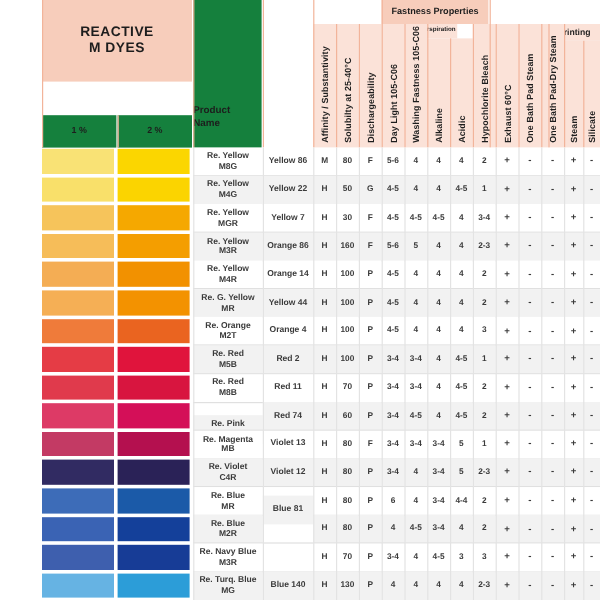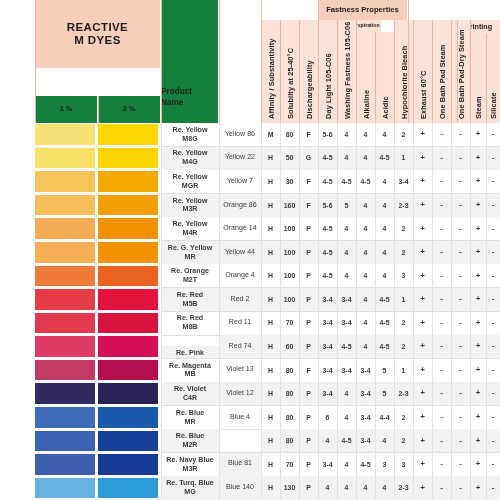--- a/index.html
+++ b/index.html
@@ -58,21 +58,21 @@
   }
   .grp.small{font-size:5.2px;}
   .grp.print{font-size:7.2px;}
 
   
   .colhead{font-size:8.2px;font-weight:bold;flex-direction:column;line-height:1.25;}
   .pcthead{font-size:7.4px;font-weight:bold;}
 
   
   .pname{font-size:7.1px;font-weight:bold;color:#3a3a3a;flex-direction:column;line-height:1.25;}
-  .ci{font-size:7.1px;font-weight:normal;color:#3a3a3a;}
+  .ci{font-size:7.1px;font-weight:bold;color:#3a3a3a;}
   .val{font-size:6.9px;font-weight:bold;color:#3a3a3a;}
   .sym{font-size:8px;font-weight:bold;color:#3a3a3a;}
 
   
   .swatch{position:absolute;box-sizing:border-box;}
 </style>
 </head>
 <body>
 
 <div id="sheet">
@@ -439,21 +439,21 @@
       <div class="cell sym bodyw" style="left: 451px; top: 405.75px; width: 19px; height: 23.5625px;">-</div>
       <div class="cell sym bodyw" style="left: 470px; top: 405.75px; width: 16px; height: 23.5625px;">+</div>
       <div class="cell sym bodyw" style="left: 486px; top: 405.75px; width: 14px; height: 23.5625px;">-</div>
       <div class="hline" style="left: 161px; top: 428.812px; width: 339px;"></div>
       <div class="swatch" style="left: 35px; top: 430.512px; width: 60px; height: 20.5625px; background: rgb(58, 99, 180);"></div>
       <div class="swatch" style="left: 98px; top: 430.512px; width: 60px; height: 20.5625px; background: rgb(20, 64, 154);"></div>
       <div class="cell pname bodyg" style="left: 161px; top: 429.312px; width: 58px; height: 23.5625px;">
         <span>Re. Blue</span>
         <span>M2R</span>
       </div>
-      <div class="cell ci bodyg" style="left: 219px; top: 452px; width: 42px; height: 23.5625px;">Blue 81</div>
+      <div class="cell ci bodyg" style="left: 219px; top: 413px; width: 42px; height: 23.5625px;">Blue 81</div>
       <div class="cell val bodyg" style="left: 261px; top: 429.312px; width: 19px; height: 23.5625px;">H</div>
       <div class="cell val bodyg" style="left: 280px; top: 429.312px; width: 19px; height: 23.5625px;">80</div>
       <div class="cell val bodyg" style="left: 299px; top: 429.312px; width: 19px; height: 23.5625px;">P</div>
       <div class="cell val bodyg" style="left: 318px; top: 429.312px; width: 19px; height: 23.5625px;">4</div>
       <div class="cell val bodyg" style="left: 337px; top: 429.312px; width: 19px; height: 23.5625px;">4-5</div>
       <div class="cell val bodyg" style="left: 356px; top: 429.312px; width: 19px; height: 23.5625px;">3-4</div>
       <div class="cell val bodyg" style="left: 375px; top: 429.312px; width: 19px; height: 23.5625px;">4</div>
       <div class="cell val bodyg" style="left: 394px; top: 429.312px; width: 19px; height: 23.5625px;">2</div>
       <div class="cell sym bodyg" style="left: 413px; top: 429.312px; width: 19px; height: 23.5625px;">+</div>
       <div class="cell sym bodyg" style="left: 432px; top: 429.312px; width: 19px; height: 23.5625px;">-</div>

